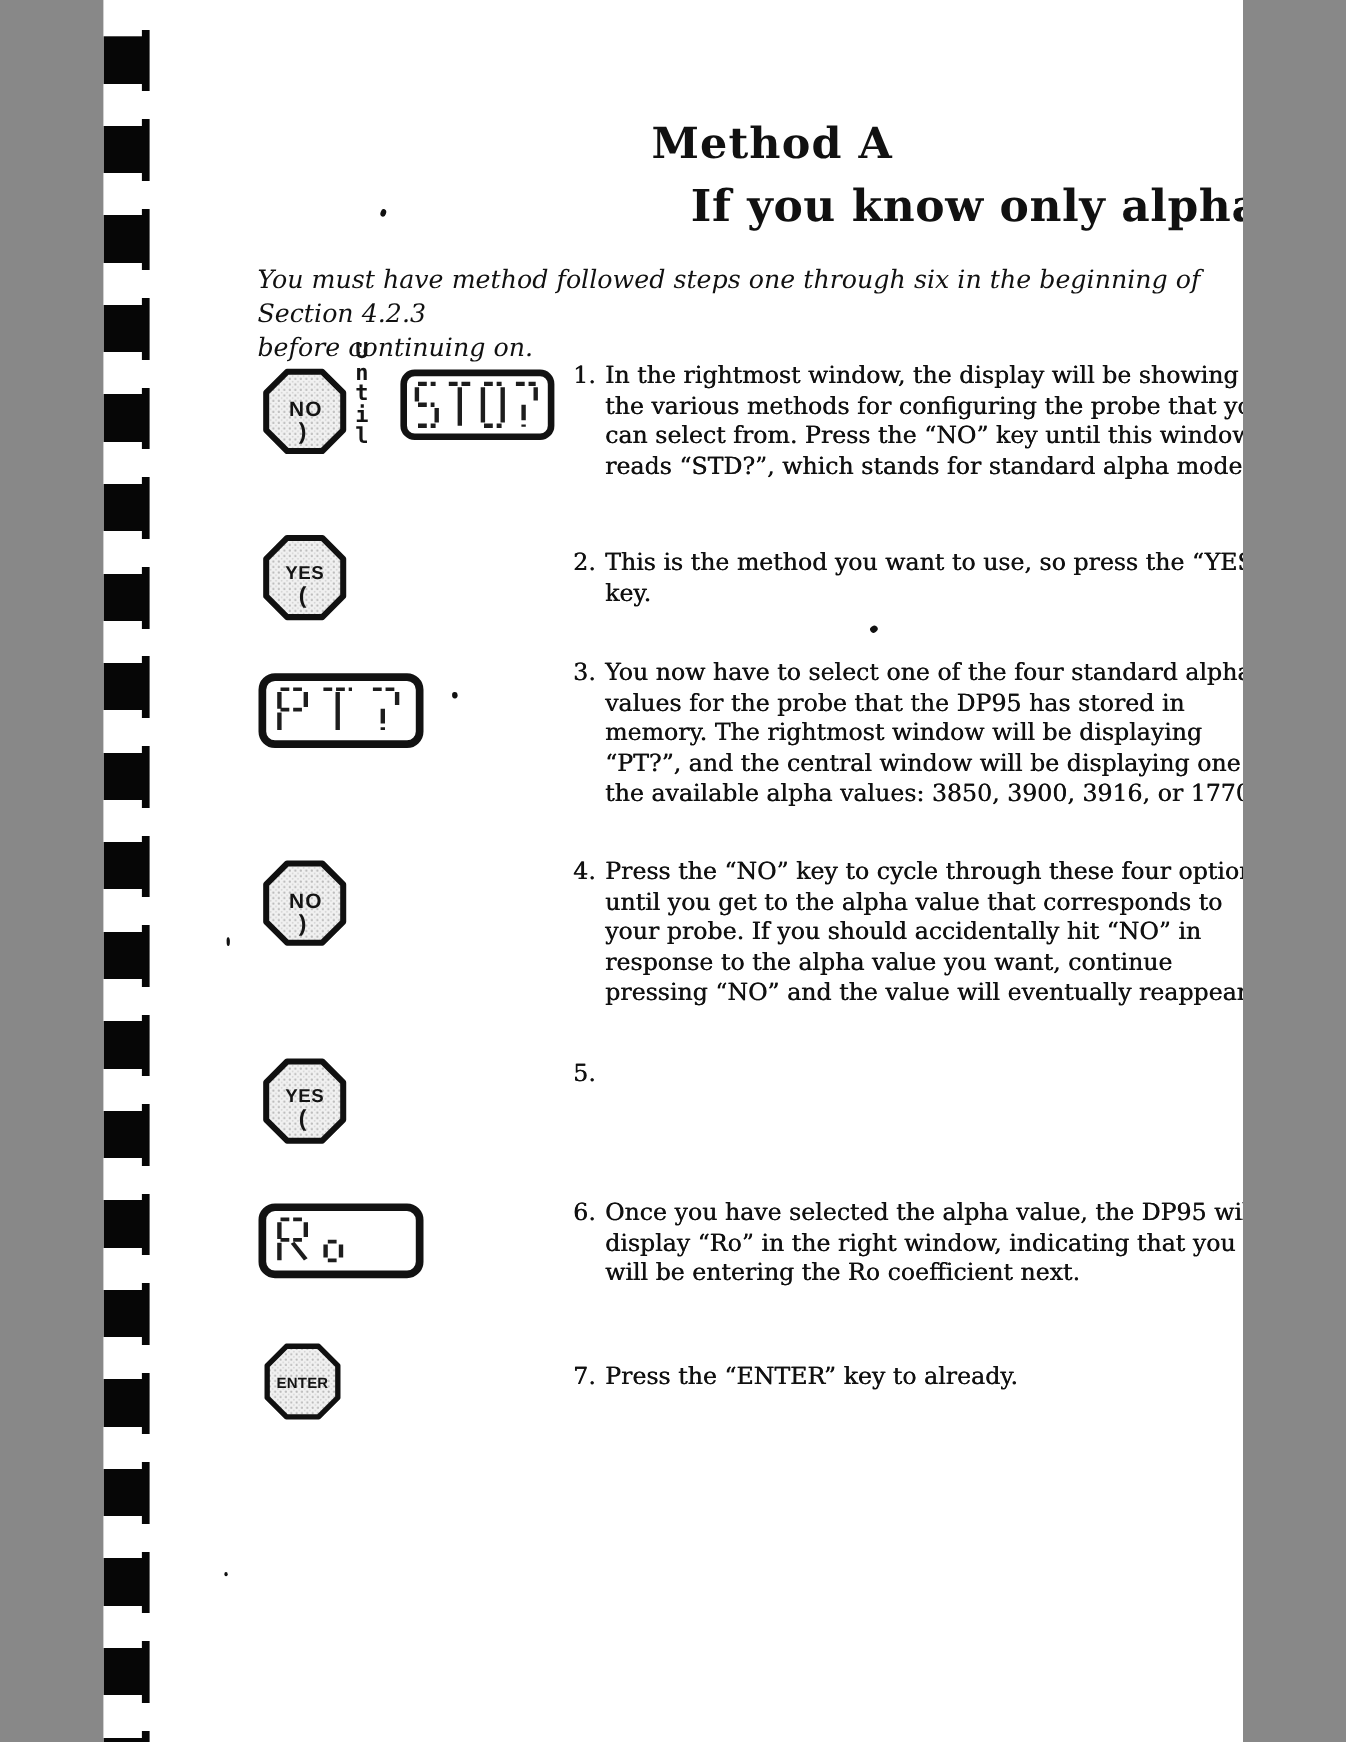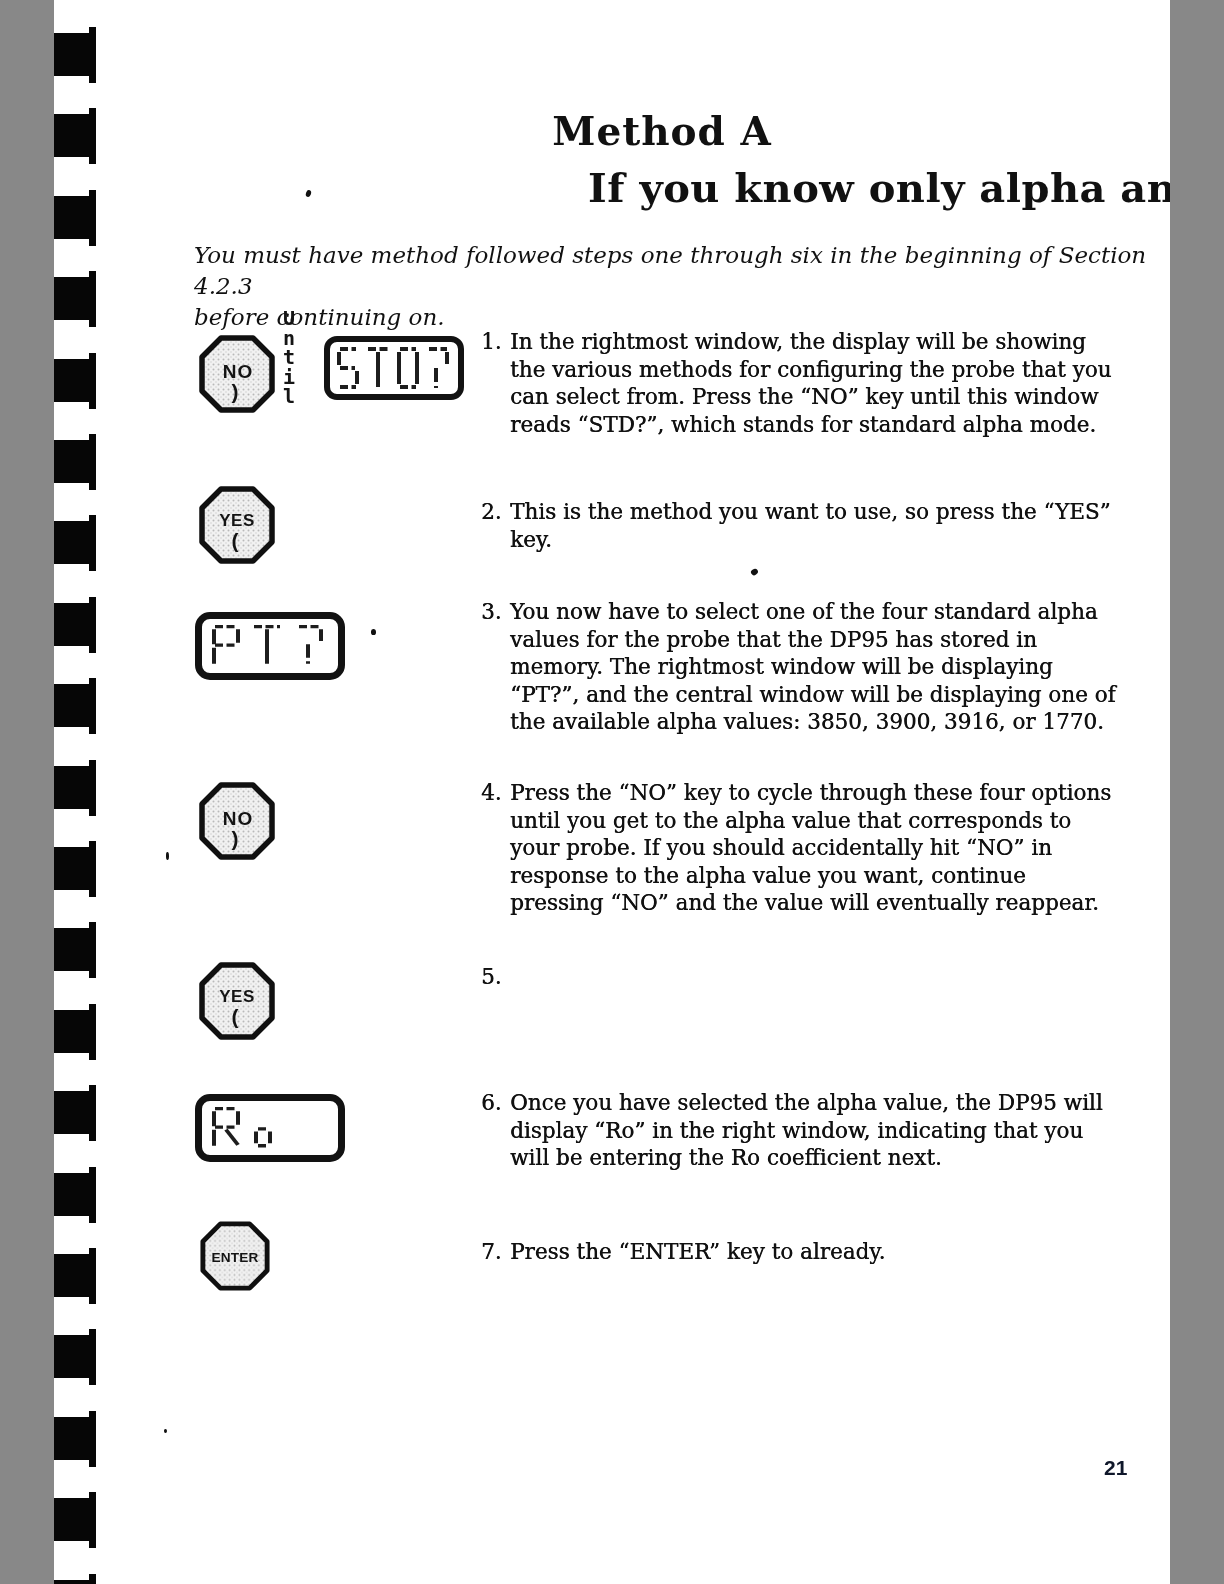--- a/index.html
+++ b/index.html
@@ -1,17 +1,17 @@
 <!DOCTYPE html>
 <html><head>
 <meta charset="utf-8">
 <style>
   html,body { margin:0; padding:0; background:#888; }
   .page {
-    position:relative; width:1116px; height:1584px; margin:0 auto;
+    position:relative; width:1036px; height:1584px; margin:0 auto;
     background:#ffffff; overflow:hidden;
     font-family:"DejaVu Serif", serif; color:#111;
   }
   
   .bind-blocks {
     position:absolute; left:0; top:33px; width:37px; height:1551px;
     background:repeating-linear-gradient(to bottom, #060606 0 43px, transparent 43px 81.4px);
   }
   .bind-bars {
     position:absolute; left:35px; top:27px; width:7px; height:1557px;

